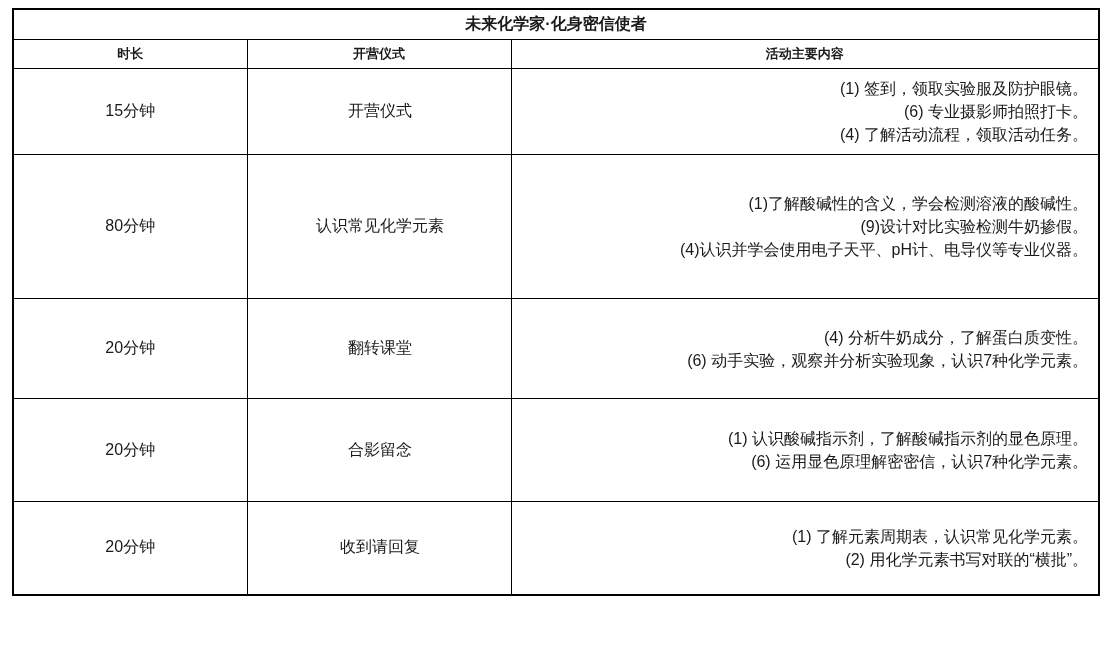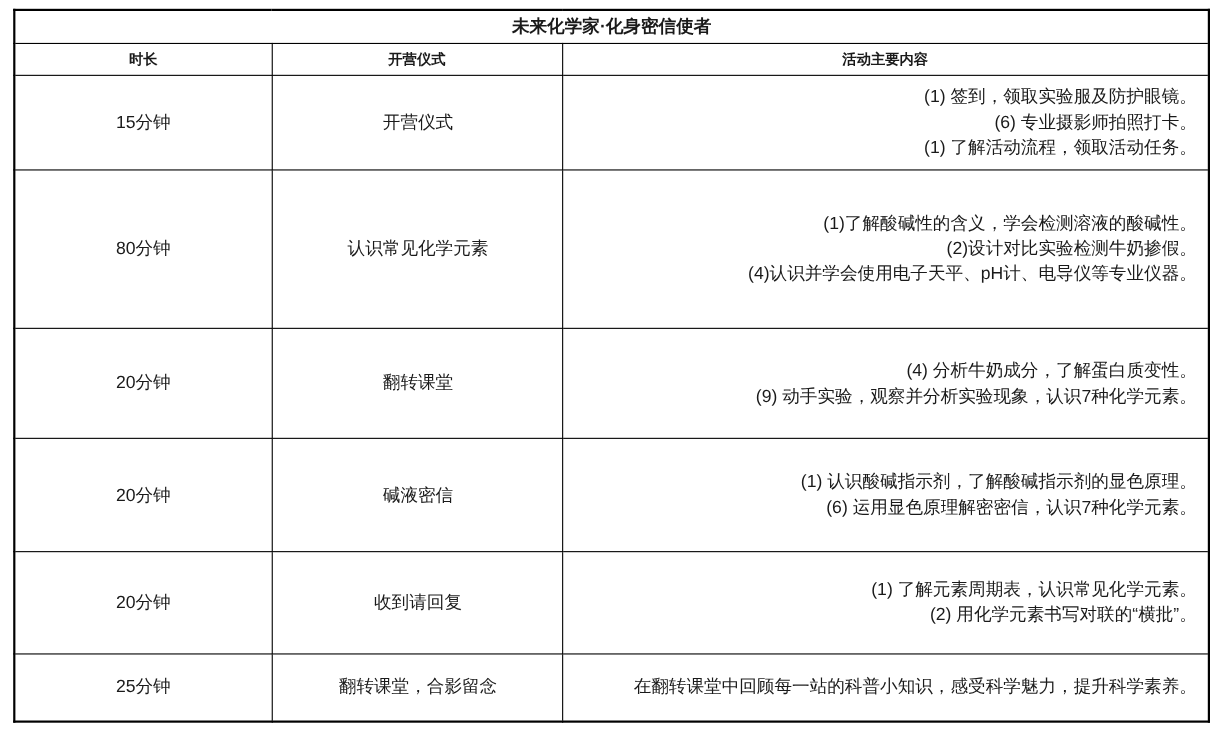--- a/index.html
+++ b/index.html
@@ -79,63 +79,56 @@
         <td>活动主要内容</td>
       </tr>
     </tbody>
     <tbody id="table-body">
   <tr style="height: 86px;">
     <td class="duration-cell">15分钟</td>
     <td class="theme-cell">开营仪式</td>
     <td class="content-cell">
             <div class="content-line">(1) 签到，领取实验服及防护眼镜。</div>
             <div class="content-line">(6) 专业摄影师拍照打卡。</div>
-            <div class="content-line">(1) 了解活动流程，领取活动任务。</div>
+            <div class="content-line">(4) 了解活动流程，领取活动任务。</div>
           </td>
   </tr>
 
   <tr style="height: 144px;">
     <td class="duration-cell">80分钟</td>
     <td class="theme-cell">认识常见化学元素</td>
     <td class="content-cell">
             <div class="content-line">(1)了解酸碱性的含义，学会检测溶液的酸碱性。</div>
-            <div class="content-line">(2)设计对比实验检测牛奶掺假。</div>
+            <div class="content-line">(9)设计对比实验检测牛奶掺假。</div>
             <div class="content-line">(4)认识并学会使用电子天平、pH计、电导仪等专业仪器。</div>
           </td>
   </tr>
 
   <tr style="height: 100px;">
     <td class="duration-cell">20分钟</td>
     <td class="theme-cell">翻转课堂</td>
     <td class="content-cell">
             <div class="content-line">(4) 分析牛奶成分，了解蛋白质变性。</div>
-            <div class="content-line">(9) 动手实验，观察并分析实验现象，认识7种化学元素。</div>
+            <div class="content-line">(6) 动手实验，观察并分析实验现象，认识7种化学元素。</div>
           </td>
   </tr>
 
   <tr style="height: 103px;">
     <td class="duration-cell">20分钟</td>
-    <td class="theme-cell">碱液密信</td>
+    <td class="theme-cell">合影留念</td>
     <td class="content-cell">
             <div class="content-line">(1) 认识酸碱指示剂，了解酸碱指示剂的显色原理。</div>
             <div class="content-line">(6) 运用显色原理解密密信，认识7种化学元素。</div>
           </td>
   </tr>
 
   <tr style="height: 93px;">
     <td class="duration-cell">20分钟</td>
     <td class="theme-cell">收到请回复</td>
     <td class="content-cell">
             <div class="content-line">(1) 了解元素周期表，认识常见化学元素。</div>
             <div class="content-line">(2) 用化学元素书写对联的“横批”。</div>
           </td>
   </tr>
 
-  <tr style="height: 61px;">
-    <td class="duration-cell">25分钟</td>
-    <td class="theme-cell">翻转课堂，合影留念</td>
-    <td class="content-cell">
-            <div class="content-line">在翻转课堂中回顾每一站的科普小知识，感受科学魅力，提升科学素养。</div>
-          </td>
-  </tr>
 </tbody>
   </table>
 </div>
 
 </body></html>

